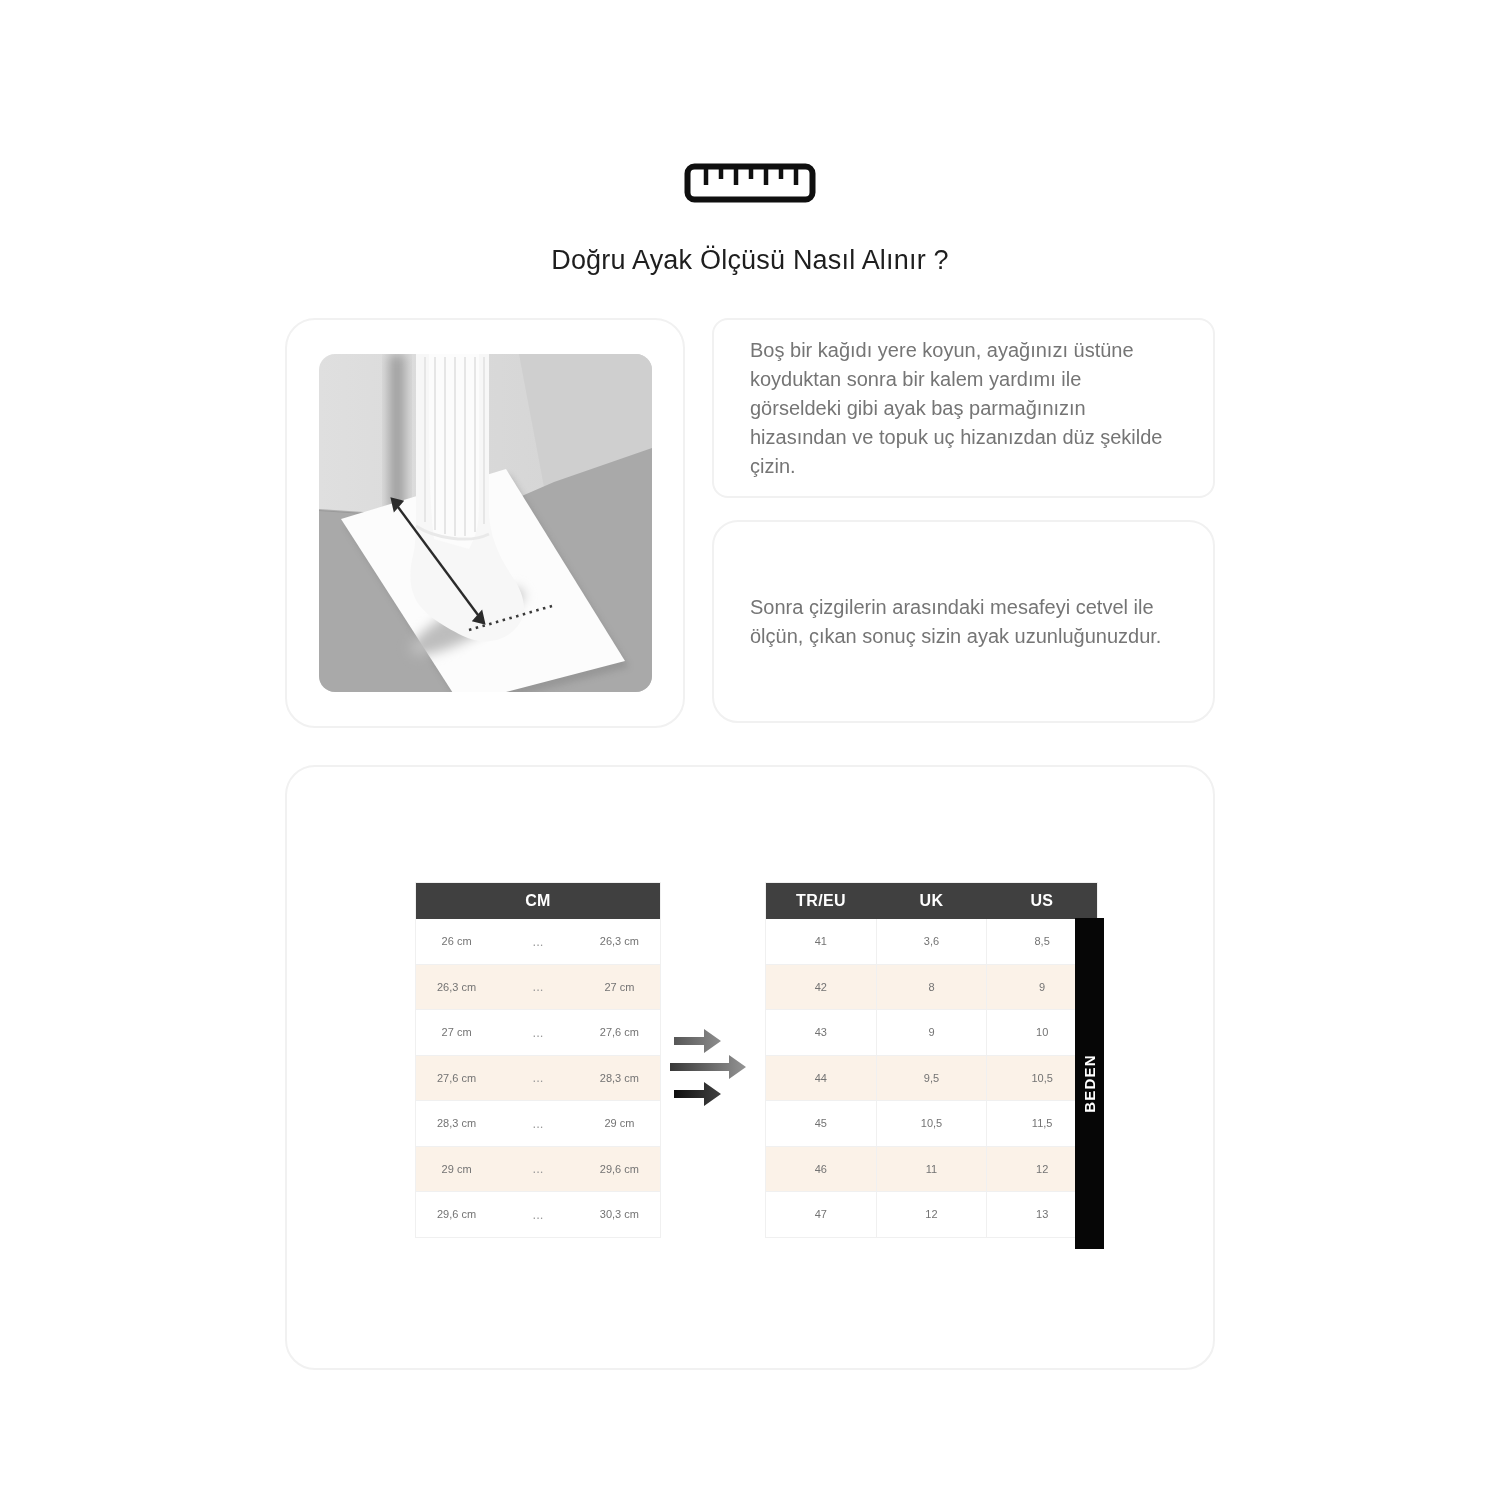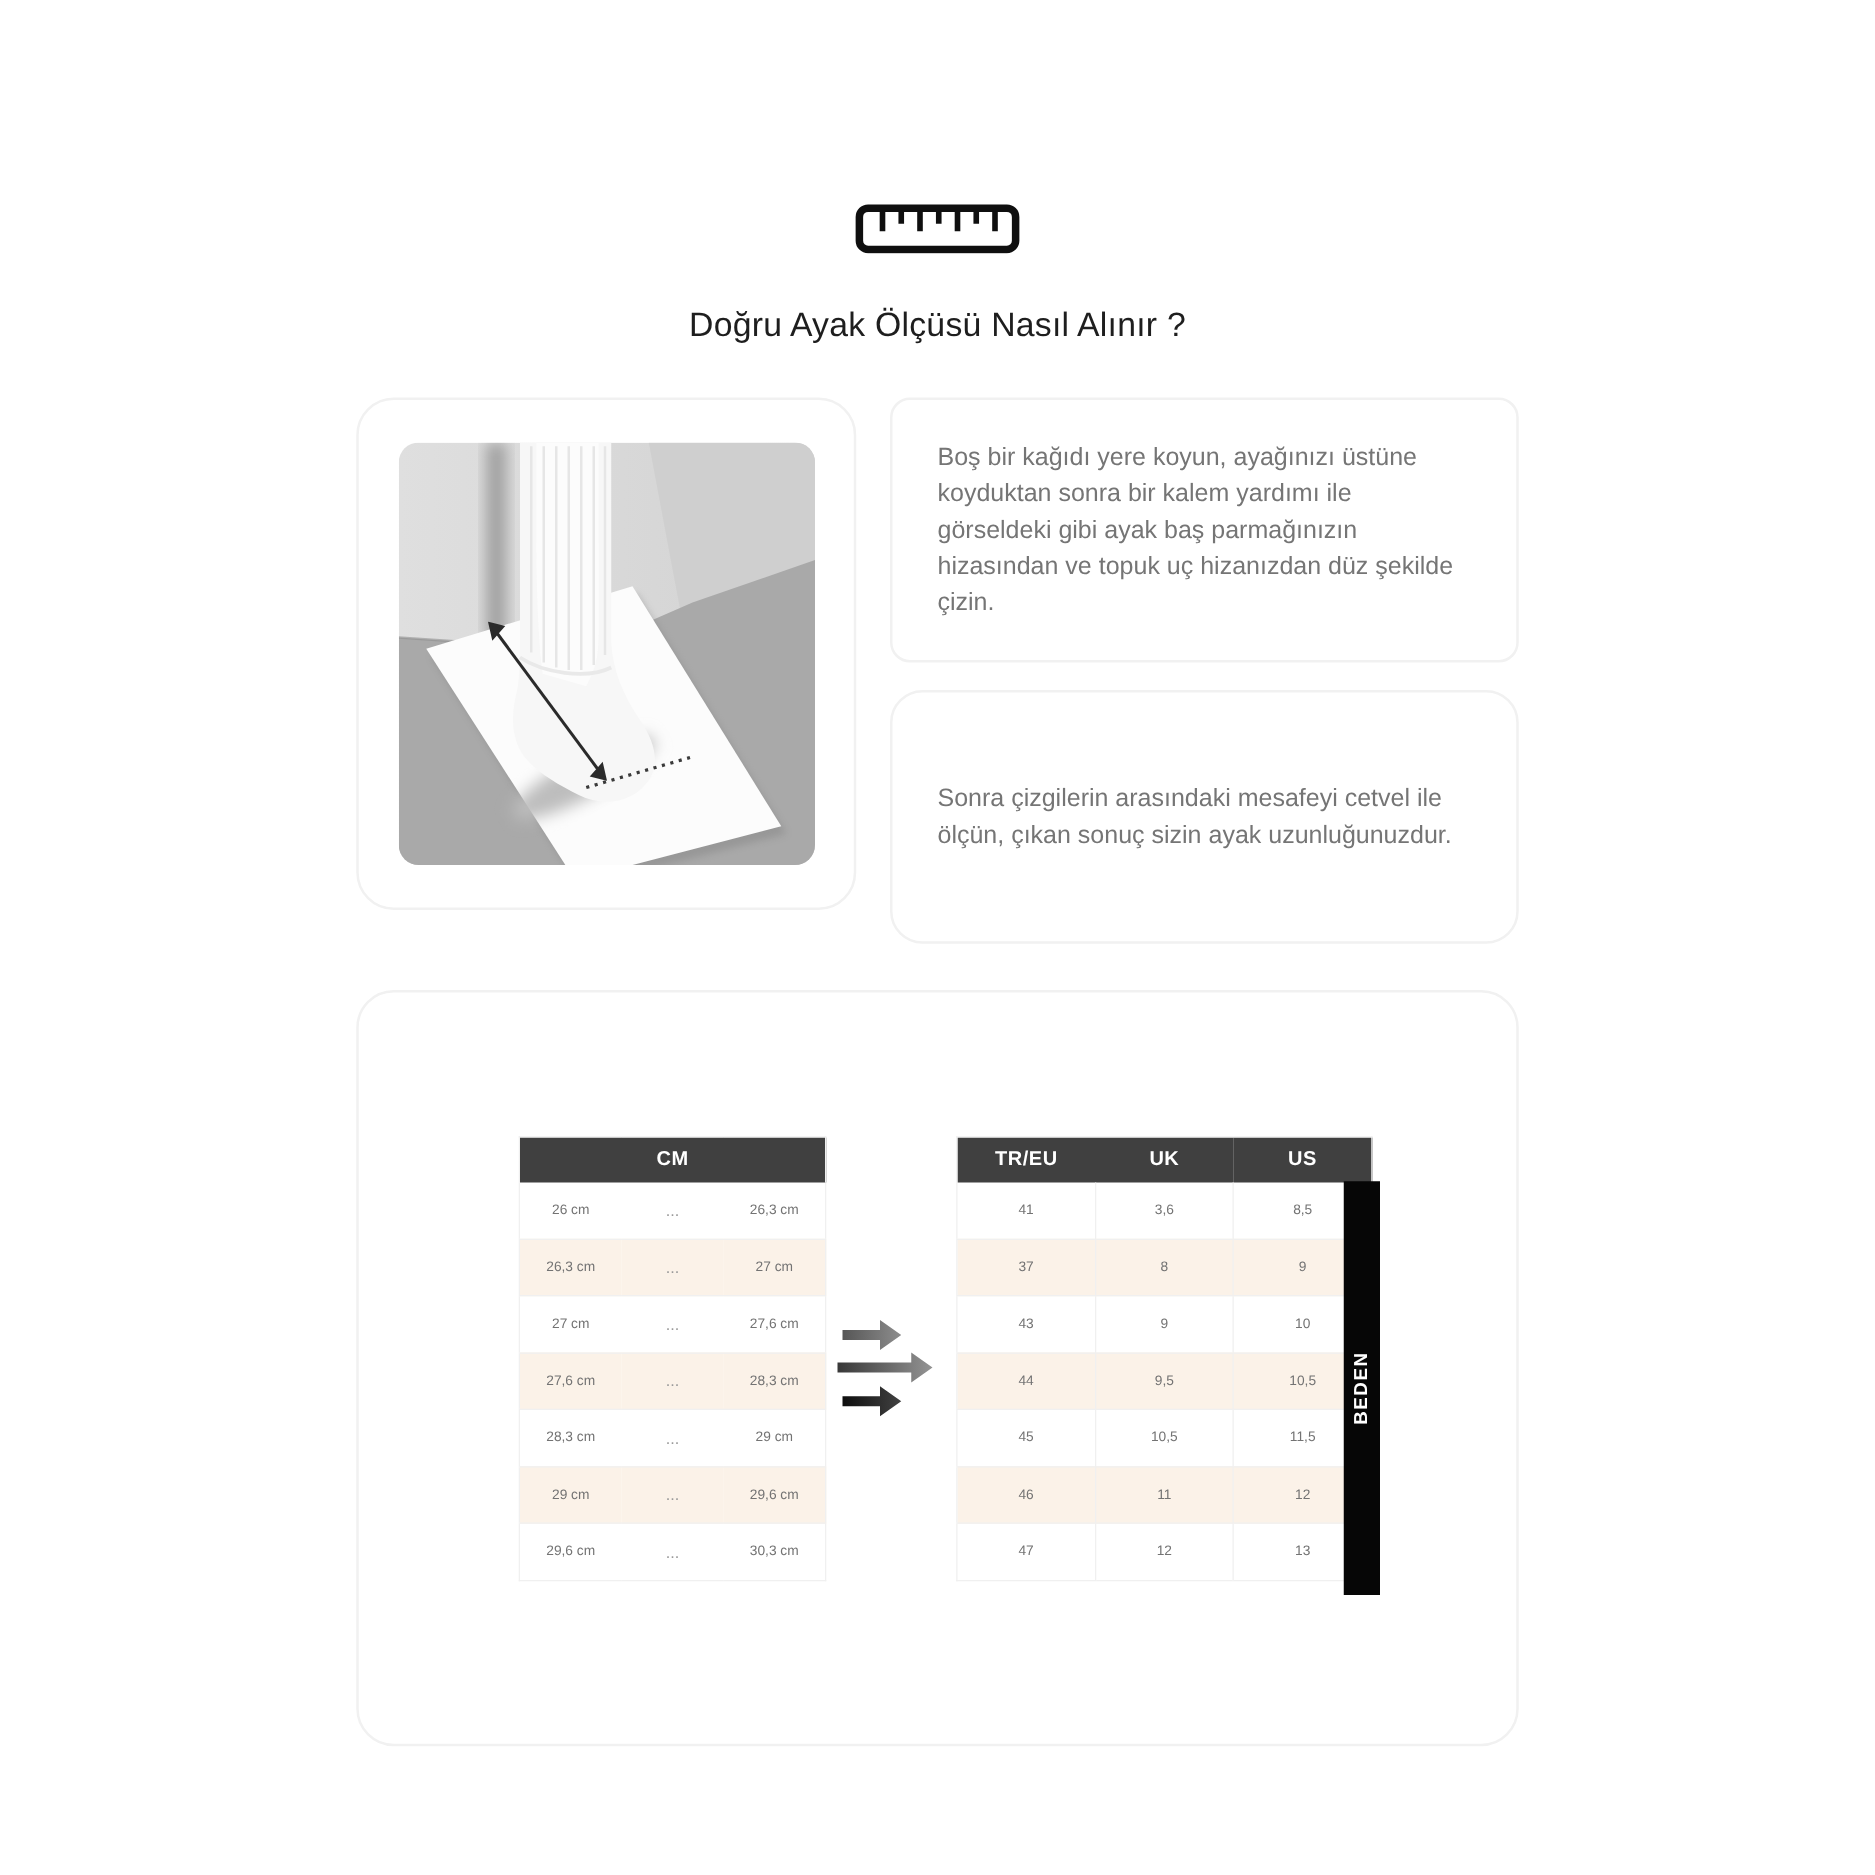--- a/index.html
+++ b/index.html
@@ -24,21 +24,21 @@
   .photo { width: 333px; height: 338px; border-radius: 16px; overflow: hidden; }
   .photo svg { display: block; }
 
   .text-col { width: 503px; display: flex; flex-direction: column; gap: 22px; }
   .text-card {
     border: 2px solid #f1f1f1; border-radius: 26px; background: #fff;
     padding: 18px 44px 18px 36px;
     display: flex; align-items: center;
   }
   .text-card p { color: #757575; font-size: 20px; line-height: 1.45; }
-  .text-card.first  { height: 212px; border-radius: 16px; }
+  .text-card.first  { height: 180px; border-radius: 16px; }
   .text-card.second { height: 203px; }
 
   .size-card {
     position: relative; width: 930px; height: 605px;
     border: 2px solid #f1f1f1; border-radius: 30px; margin-top: 37px;
     background: #fff;
   }
   .size-card h2 {
     text-align: center; padding-top: 34px;
     font-size: 26px; font-weight: bold; color: #1e1e1e;
@@ -245,21 +245,21 @@
           <th>US</th>
         </tr>
       </thead>
       <tbody>
           <tr>
             <td class="s-val">41</td>
             <td class="s-val">3,6</td>
             <td class="s-val">8,5</td>
           </tr>
           <tr class="alt">
-            <td class="s-val">37</td>
+            <td class="s-val">42</td>
             <td class="s-val">8</td>
             <td class="s-val">9</td>
           </tr>
           <tr>
             <td class="s-val">43</td>
             <td class="s-val">9</td>
             <td class="s-val">10</td>
           </tr>
           <tr class="alt">
             <td class="s-val">44</td>

